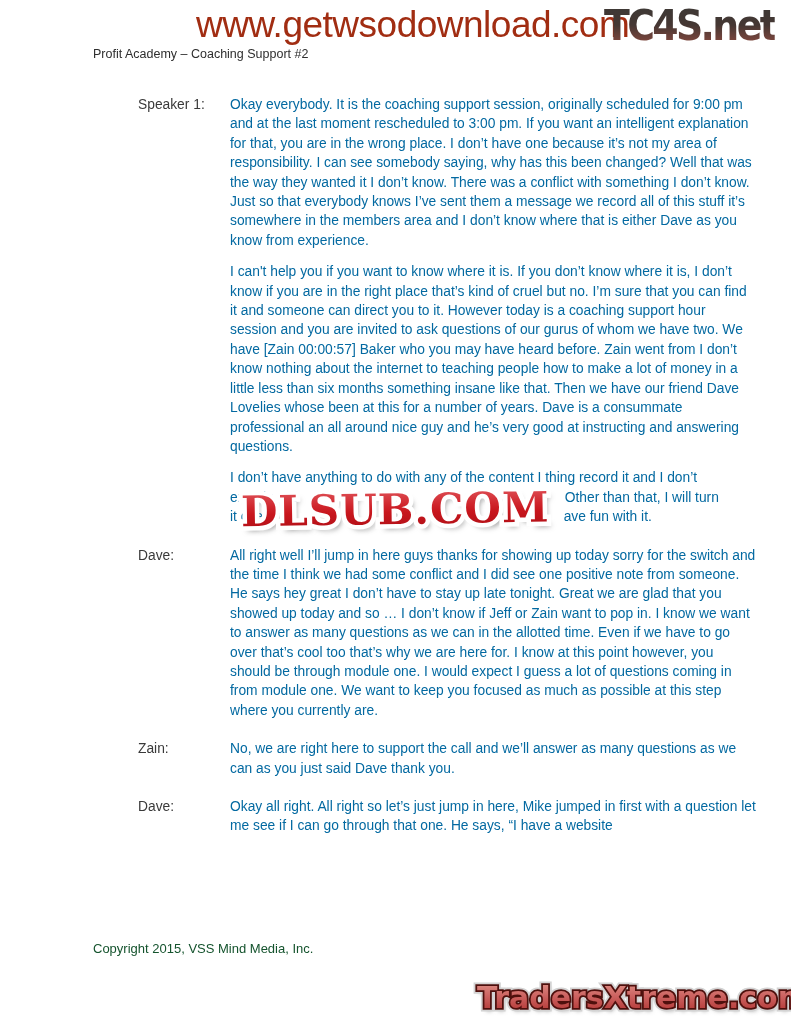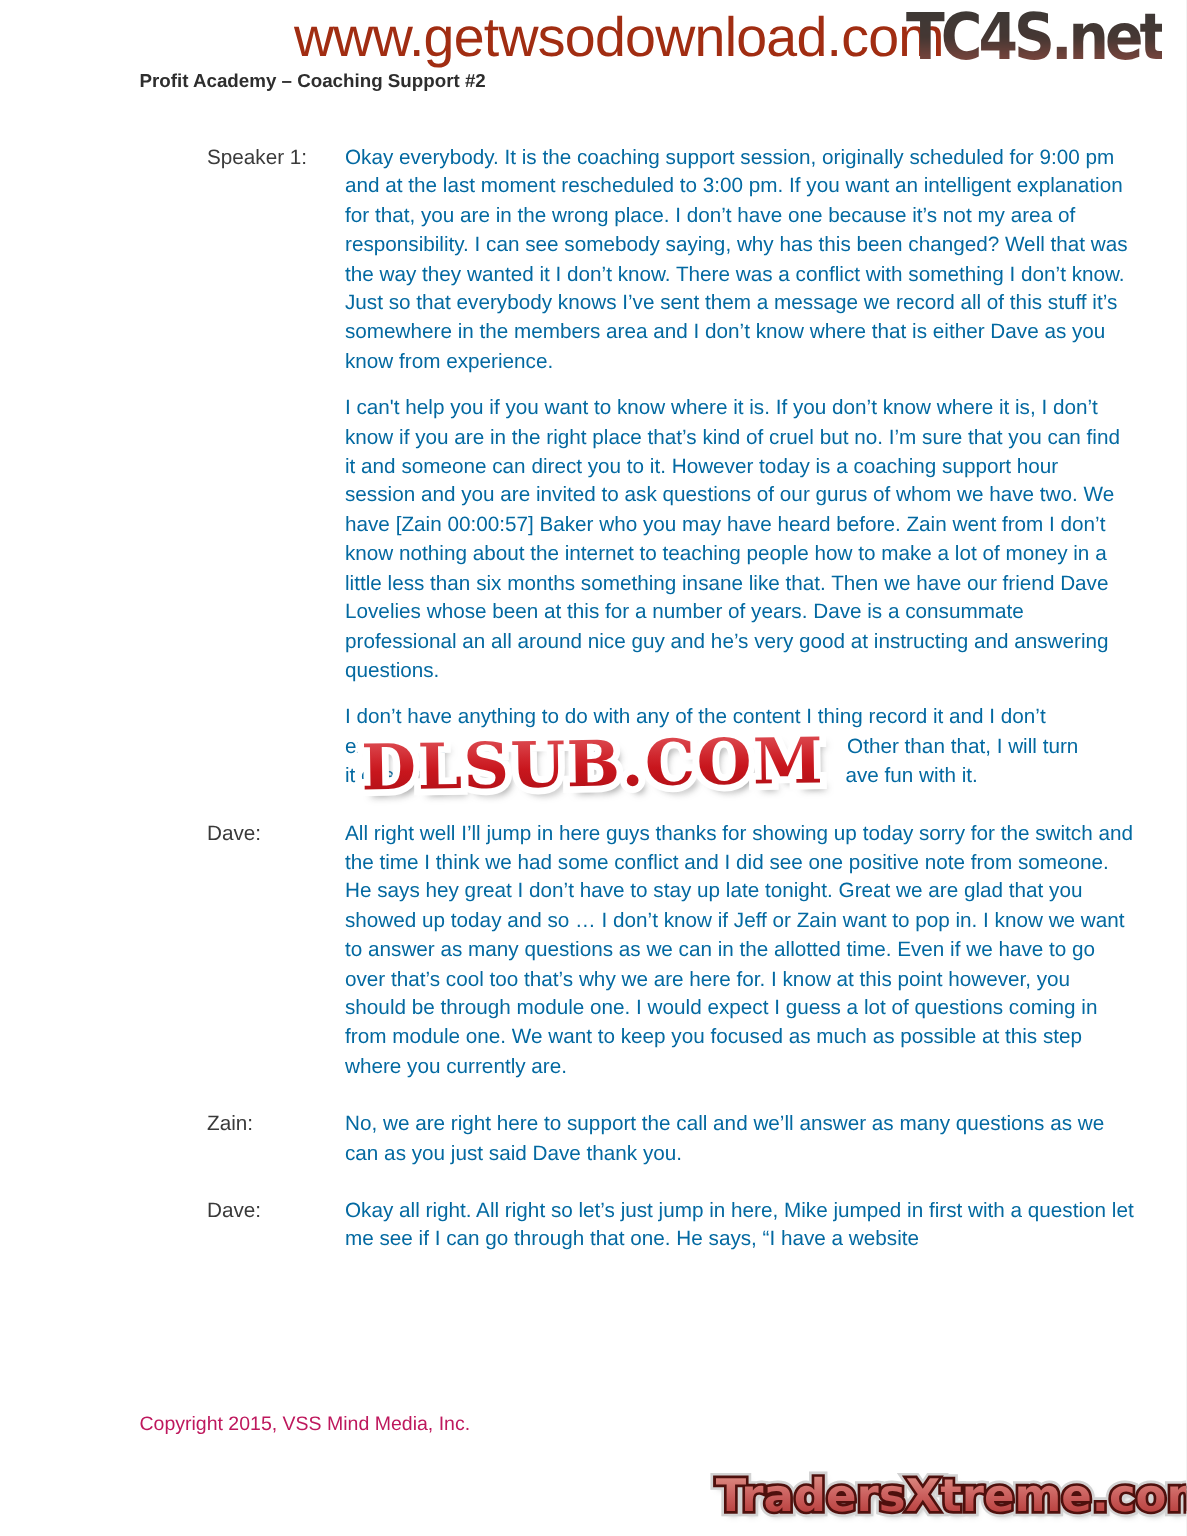--- a/index.html
+++ b/index.html
@@ -18,36 +18,36 @@
     position:absolute;top:1px;left:604px;
     font-family:"DejaVu Sans",sans-serif;font-weight:bold;
     font-size:43px;line-height:48px;letter-spacing:-3px;white-space:nowrap;
     transform:scaleX(0.88);transform-origin:left top;
     background:linear-gradient(180deg,#3c3936 5%,#453733 50%,#7d463d 85%,#8a4e44 100%);
     -webkit-background-clip:text;background-clip:text;color:transparent;
   }
   
   .doc-title{
     position:absolute;top:47px;left:93px;
-    font-size:12.5px;color:#2e2e2e;white-space:nowrap;font-weight:bold;
+    font-size:12.5px;color:#2e2e2e;white-space:nowrap;
   }
   .transcript{position:absolute;top:95px;left:93px;width:618px;margin-left:45px;}
   .block{display:flex;margin:0 0 7px 0;}
   .speaker{
     width:92px;flex:none;font-size:13.8px;line-height:19.4px;color:#3a3a3a;
   }
   .paras{width:526px;}
   .para{
     margin:0 0 12px 0;font-size:13.8px;line-height:19.4px;color:#0369a1;
   }
   .frag-row{display:flex;font-size:13.8px;line-height:19.4px;}
   .wm-gap2{width:268px;flex:none;}
   .wm-gap3{width:270px;flex:none;}
   .copyright{
-    position:absolute;top:941px;left:93px;font-size:13px;color:#be185d;
+    position:absolute;top:941px;left:93px;font-size:13px;color:#14532d;
   }
   
   .dlsub{
     position:absolute;left:241px;top:485px;width:300px;height:58px;
     transform:rotate(-0.9deg);pointer-events:none;
   }
   .dlsub .layer{
     position:absolute;left:0;top:0;white-space:nowrap;
     font-family:"DejaVu Serif",serif;font-weight:bold;
     font-size:42px;line-height:50px;letter-spacing:1px;

